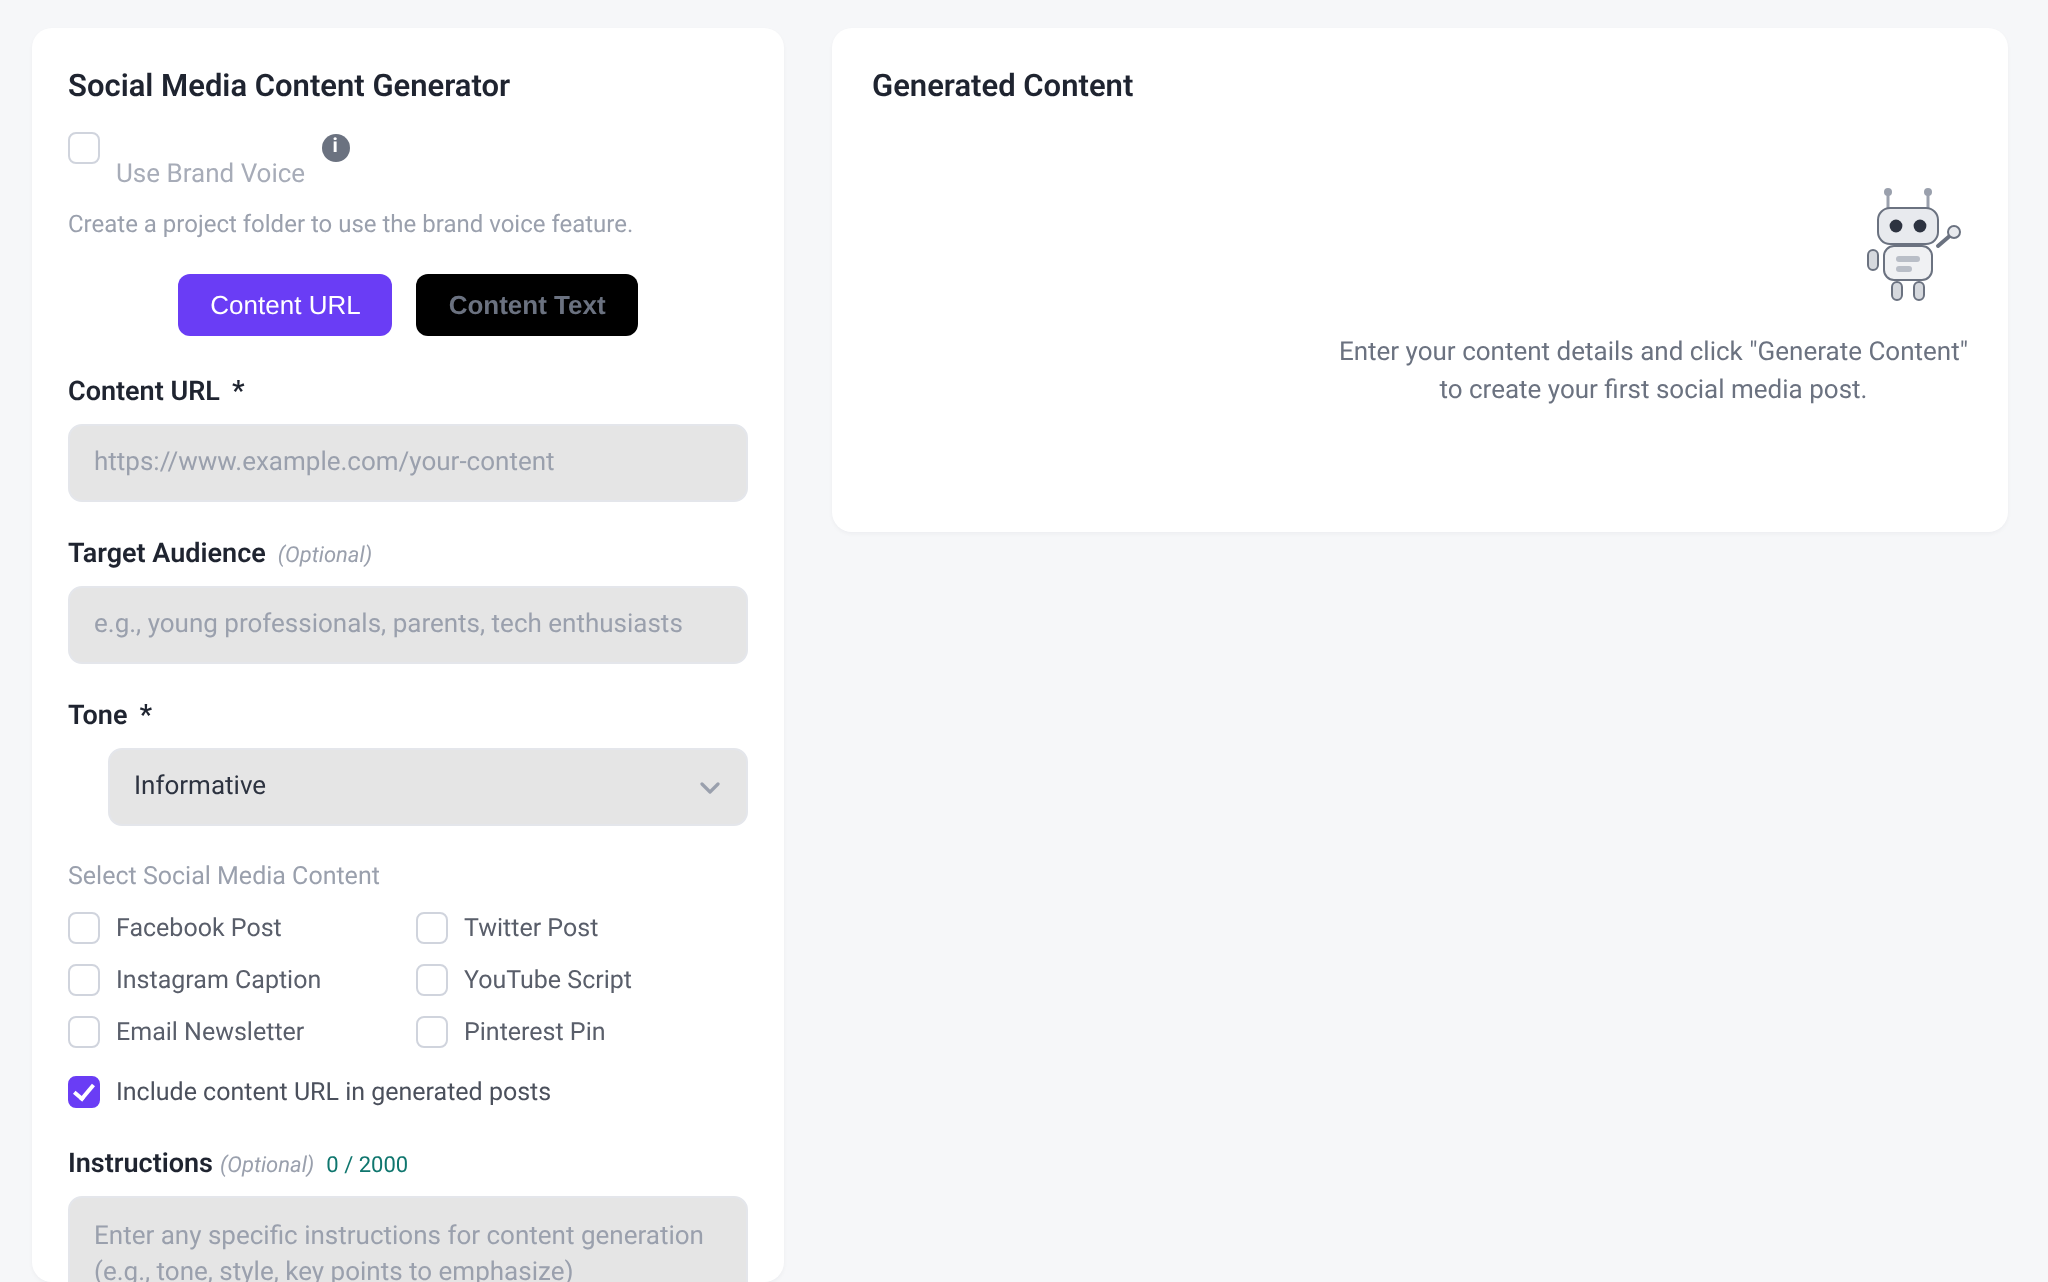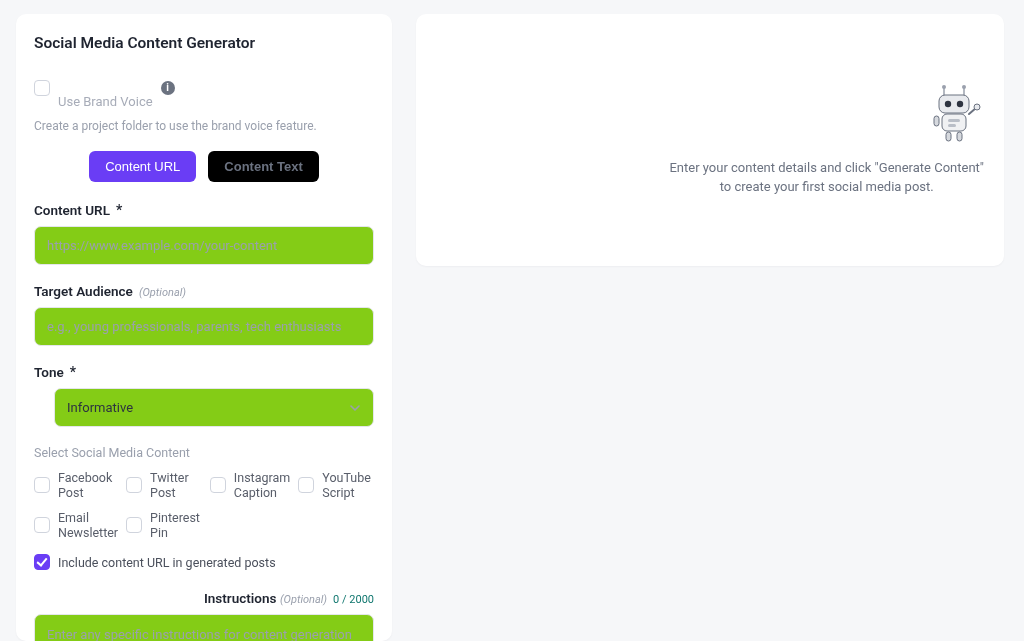--- a/index.html
+++ b/index.html
@@ -27,21 +27,20 @@
   .left-panel {
     width: 376px;
     padding: 20px 18px 0 18px;
     display: flex;
     flex-direction: column;
   }
   .panel-title {
     font-size: 15.5px;
     font-weight: 600;
     color: #1f2430;
-    margin-bottom: 14px;
   }
   .bv-row {
     display: flex;
     align-items: center;
     gap: 8px;
     margin-bottom: 10px;
   }
   .checkbox {
     width: 16px;
     height: 16px;
@@ -107,21 +106,21 @@
     color: #6b7280;
     font-weight: bold;
   }
   .field-label-row {
     display: flex;
     align-items: baseline;
     gap: 6px;
     margin-bottom: 8px;
   }
   .field-label-row.between {
-    justify-content: flex-end;
+    justify-content: flex-start;
   }
   .field-label {
     font-size: 13.5px;
     font-weight: 600;
     color: #1f2430;
   }
   .req-star {
     color: #1f2430;
     font-weight: 600;
   }
@@ -136,21 +135,21 @@
     color: #0f766e;
   }
   .text-input, .select-input, .textarea-input {
     width: 100%;
     border: 1px solid #e4e6eb;
     border-radius: 7px;
     padding: 11px 12px;
     font-size: 13px;
     color: #374151;
     font-family: inherit;
-    background: #84cc16;
+    background: #e5e5e5;
   }
   .text-input::placeholder, .textarea-input::placeholder {
     color: #9aa0ad;
   }
   .select-wrap {
     position: relative;
     padding-left: 20px;
   }
   .select-input {
     appearance: none;
@@ -167,21 +166,21 @@
   }
   .chevron svg { display: block; }
   .field-block { margin-bottom: 18px; }
   .section-label {
     font-size: 12.5px;
     color: #9aa0ad;
     margin-bottom: 10px;
   }
   .options-grid {
     display: grid;
-    grid-template-columns: 1fr 1fr 1fr 1fr;
+    grid-template-columns: 1fr 1fr;
     row-gap: 10px;
     column-gap: 8px;
     margin-bottom: 14px;
   }
   .opt-item {
     display: flex;
     align-items: center;
     gap: 8px;
   }
   .opt-label {
@@ -320,20 +319,21 @@
           <span class="field-label">Instructions</span>
           <span class="optional">(Optional)</span>
         </span>
         <span class="char-count">0 / 2000</span>
       </div>
       <textarea class="textarea-input" placeholder="Enter any specific instructions for content generation (e.g., tone, style, key points to emphasize)" style=""></textarea>
     </div>
   </div>
 
   <div class="card right-panel">
+    <div class="panel-title">Generated Content</div>
     <div class="empty-wrap">
       <div class="robot">
         <svg viewBox="0 0 60 60" width="60" height="60">
 
           <line x1="20" y1="4" x2="20" y2="12" stroke="#9aa0ad" stroke-width="1.5"></line>
           <circle cx="20" cy="3" r="2" fill="#9aa0ad"></circle>
           <line x1="40" y1="4" x2="40" y2="12" stroke="#9aa0ad" stroke-width="1.5"></line>
           <circle cx="40" cy="3" r="2" fill="#9aa0ad"></circle>
 
           <rect x="15" y="11" width="30" height="18" rx="6" fill="#e8eaee" stroke="#6b7280" stroke-width="1"></rect>

